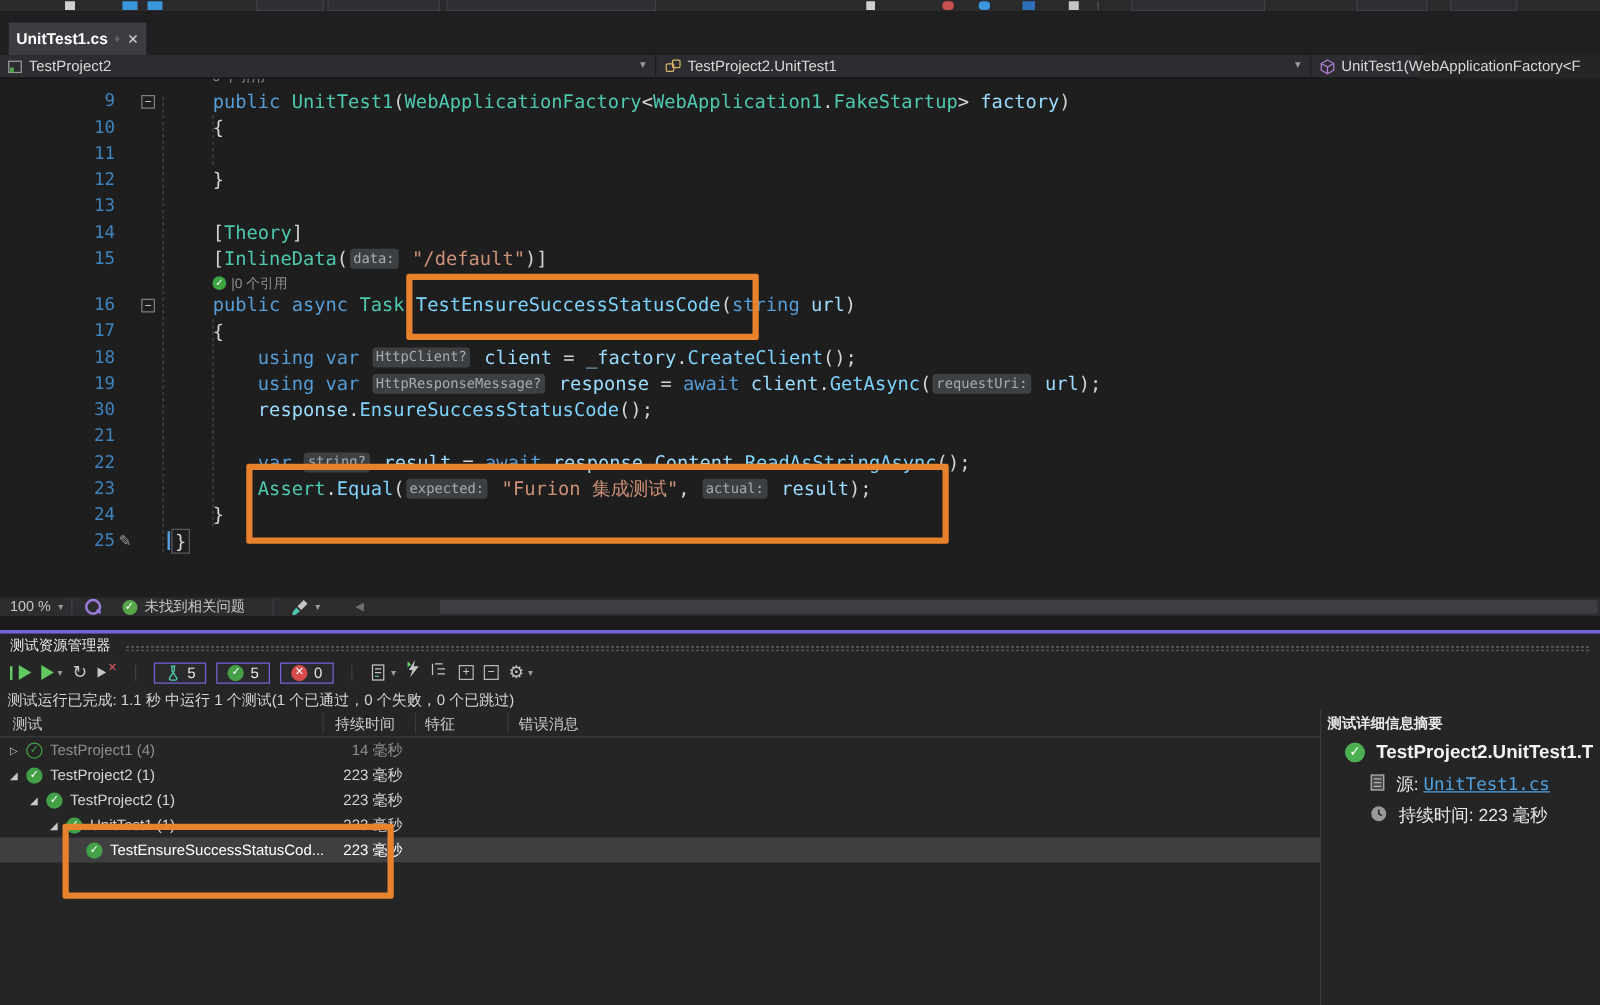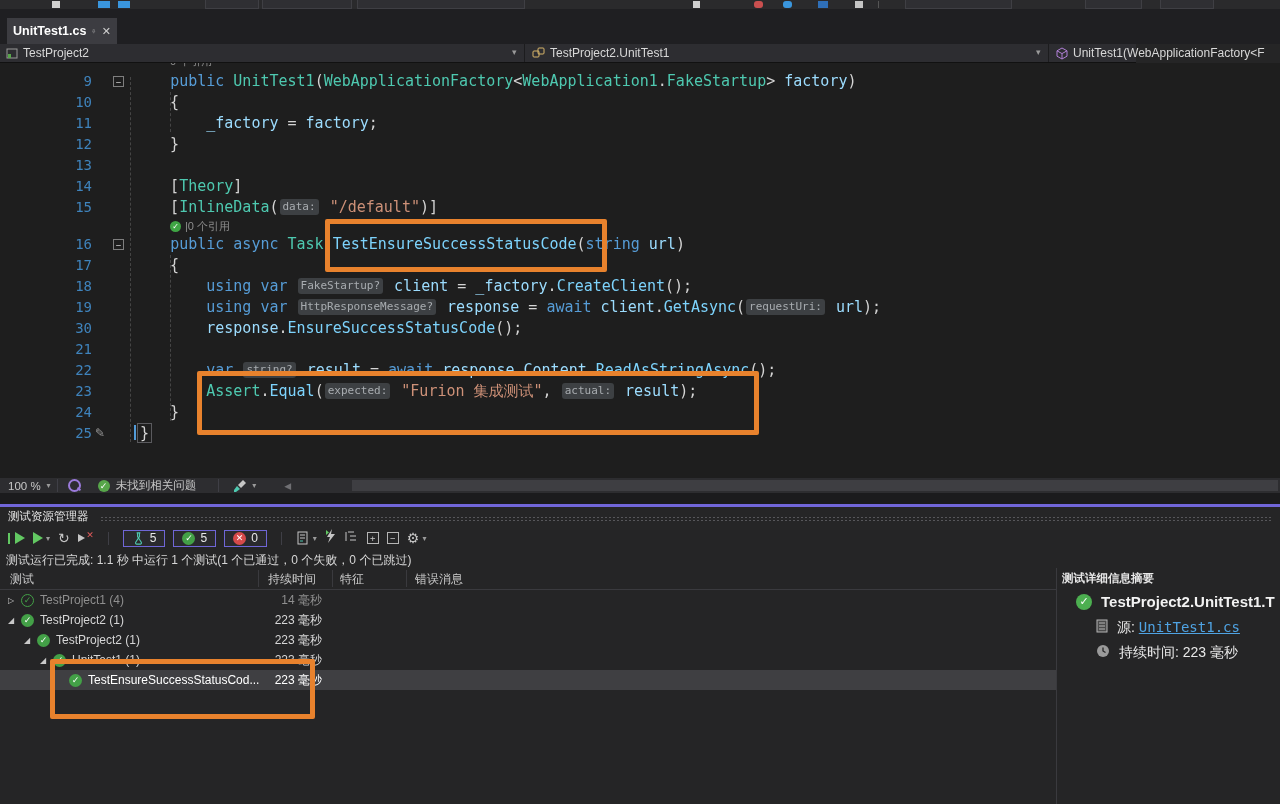--- a/index.html
+++ b/index.html
@@ -192,21 +192,20 @@
           <span class="ln">9</span>
           <span class="foldbox">−</span>
           <span class="ctext"><span class="tk-pre">    </span><span class="tk-kw">public </span><span class="tk-ty">UnitTest1</span><span class="tk-pl">(</span><span class="tk-ty">WebApplicationFactory</span><span class="tk-pl">&lt;</span><span class="tk-ty">WebApplication1</span><span class="tk-pl">.</span><span class="tk-ty">FakeStartup</span><span class="tk-pl">&gt; </span><span class="tk-pm">factory</span><span class="tk-pl">)</span></span>
         </div>
         <div class="crow">
           <span class="ln">10</span>
           <span class="ctext"><span class="tk-pl">    {</span></span>
         </div>
         <div class="crow">
           <span class="ln">11</span>
-          <span class="ctext"><span class="tk-pre">        </span><span class="tk-pm">_factory</span><span class="tk-pl"> = </span><span class="tk-pm">factory</span><span class="tk-pl">;</span></span>
         </div>
         <div class="crow">
           <span class="ln">12</span>
           <span class="ctext"><span class="tk-pl">    }</span></span>
         </div>
         <div class="crow">
           <span class="ln">13</span>
           <span class="ctext"></span>
         </div>
         <div class="crow">
@@ -225,21 +224,21 @@
           <span class="ln">16</span>
           <span class="foldbox">−</span>
           <span class="ctext"><span class="tk-pre">    </span><span class="tk-kw">public </span><span class="tk-kw">async </span><span class="tk-ty">Task </span><span class="tk-me">TestEnsureSuccessStatusCode</span><span class="tk-pl">(</span><span class="tk-kw">string </span><span class="tk-pm">url</span><span class="tk-pl">)</span></span>
         </div>
         <div class="crow">
           <span class="ln">17</span>
           <span class="ctext"><span class="tk-pl">    {</span></span>
         </div>
         <div class="crow">
           <span class="ln">18</span>
-          <span class="ctext"><span class="tk-pre">        </span><span class="tk-kw">using </span><span class="tk-kw">var </span><span class="tk-hint">FakeStartup?</span><span class="tk-pm"> client</span><span class="tk-pl"> = </span><span class="tk-pm">_factory</span><span class="tk-pl">.</span><span class="tk-me">CreateClient</span><span class="tk-pl">();</span></span>
+          <span class="ctext"><span class="tk-pre">        </span><span class="tk-kw">using </span><span class="tk-kw">var </span><span class="tk-hint">HttpClient?</span><span class="tk-pm"> client</span><span class="tk-pl"> = </span><span class="tk-pm">_factory</span><span class="tk-pl">.</span><span class="tk-me">CreateClient</span><span class="tk-pl">();</span></span>
         </div>
         <div class="crow">
           <span class="ln">19</span>
           <span class="ctext"><span class="tk-pre">        </span><span class="tk-kw">using </span><span class="tk-kw">var </span><span class="tk-hint">HttpResponseMessage?</span><span class="tk-pm"> response</span><span class="tk-pl"> = </span><span class="tk-kw">await </span><span class="tk-pm">client</span><span class="tk-pl">.</span><span class="tk-me">GetAsync</span><span class="tk-pl">(</span><span class="tk-hint">requestUri:</span><span class="tk-pm"> url</span><span class="tk-pl">);</span></span>
         </div>
         <div class="crow">
           <span class="ln">30</span>
           <span class="ctext"><span class="tk-pre">        </span><span class="tk-pm">response</span><span class="tk-pl">.</span><span class="tk-me">EnsureSuccessStatusCode</span><span class="tk-pl">();</span></span>
         </div>
         <div class="crow">

